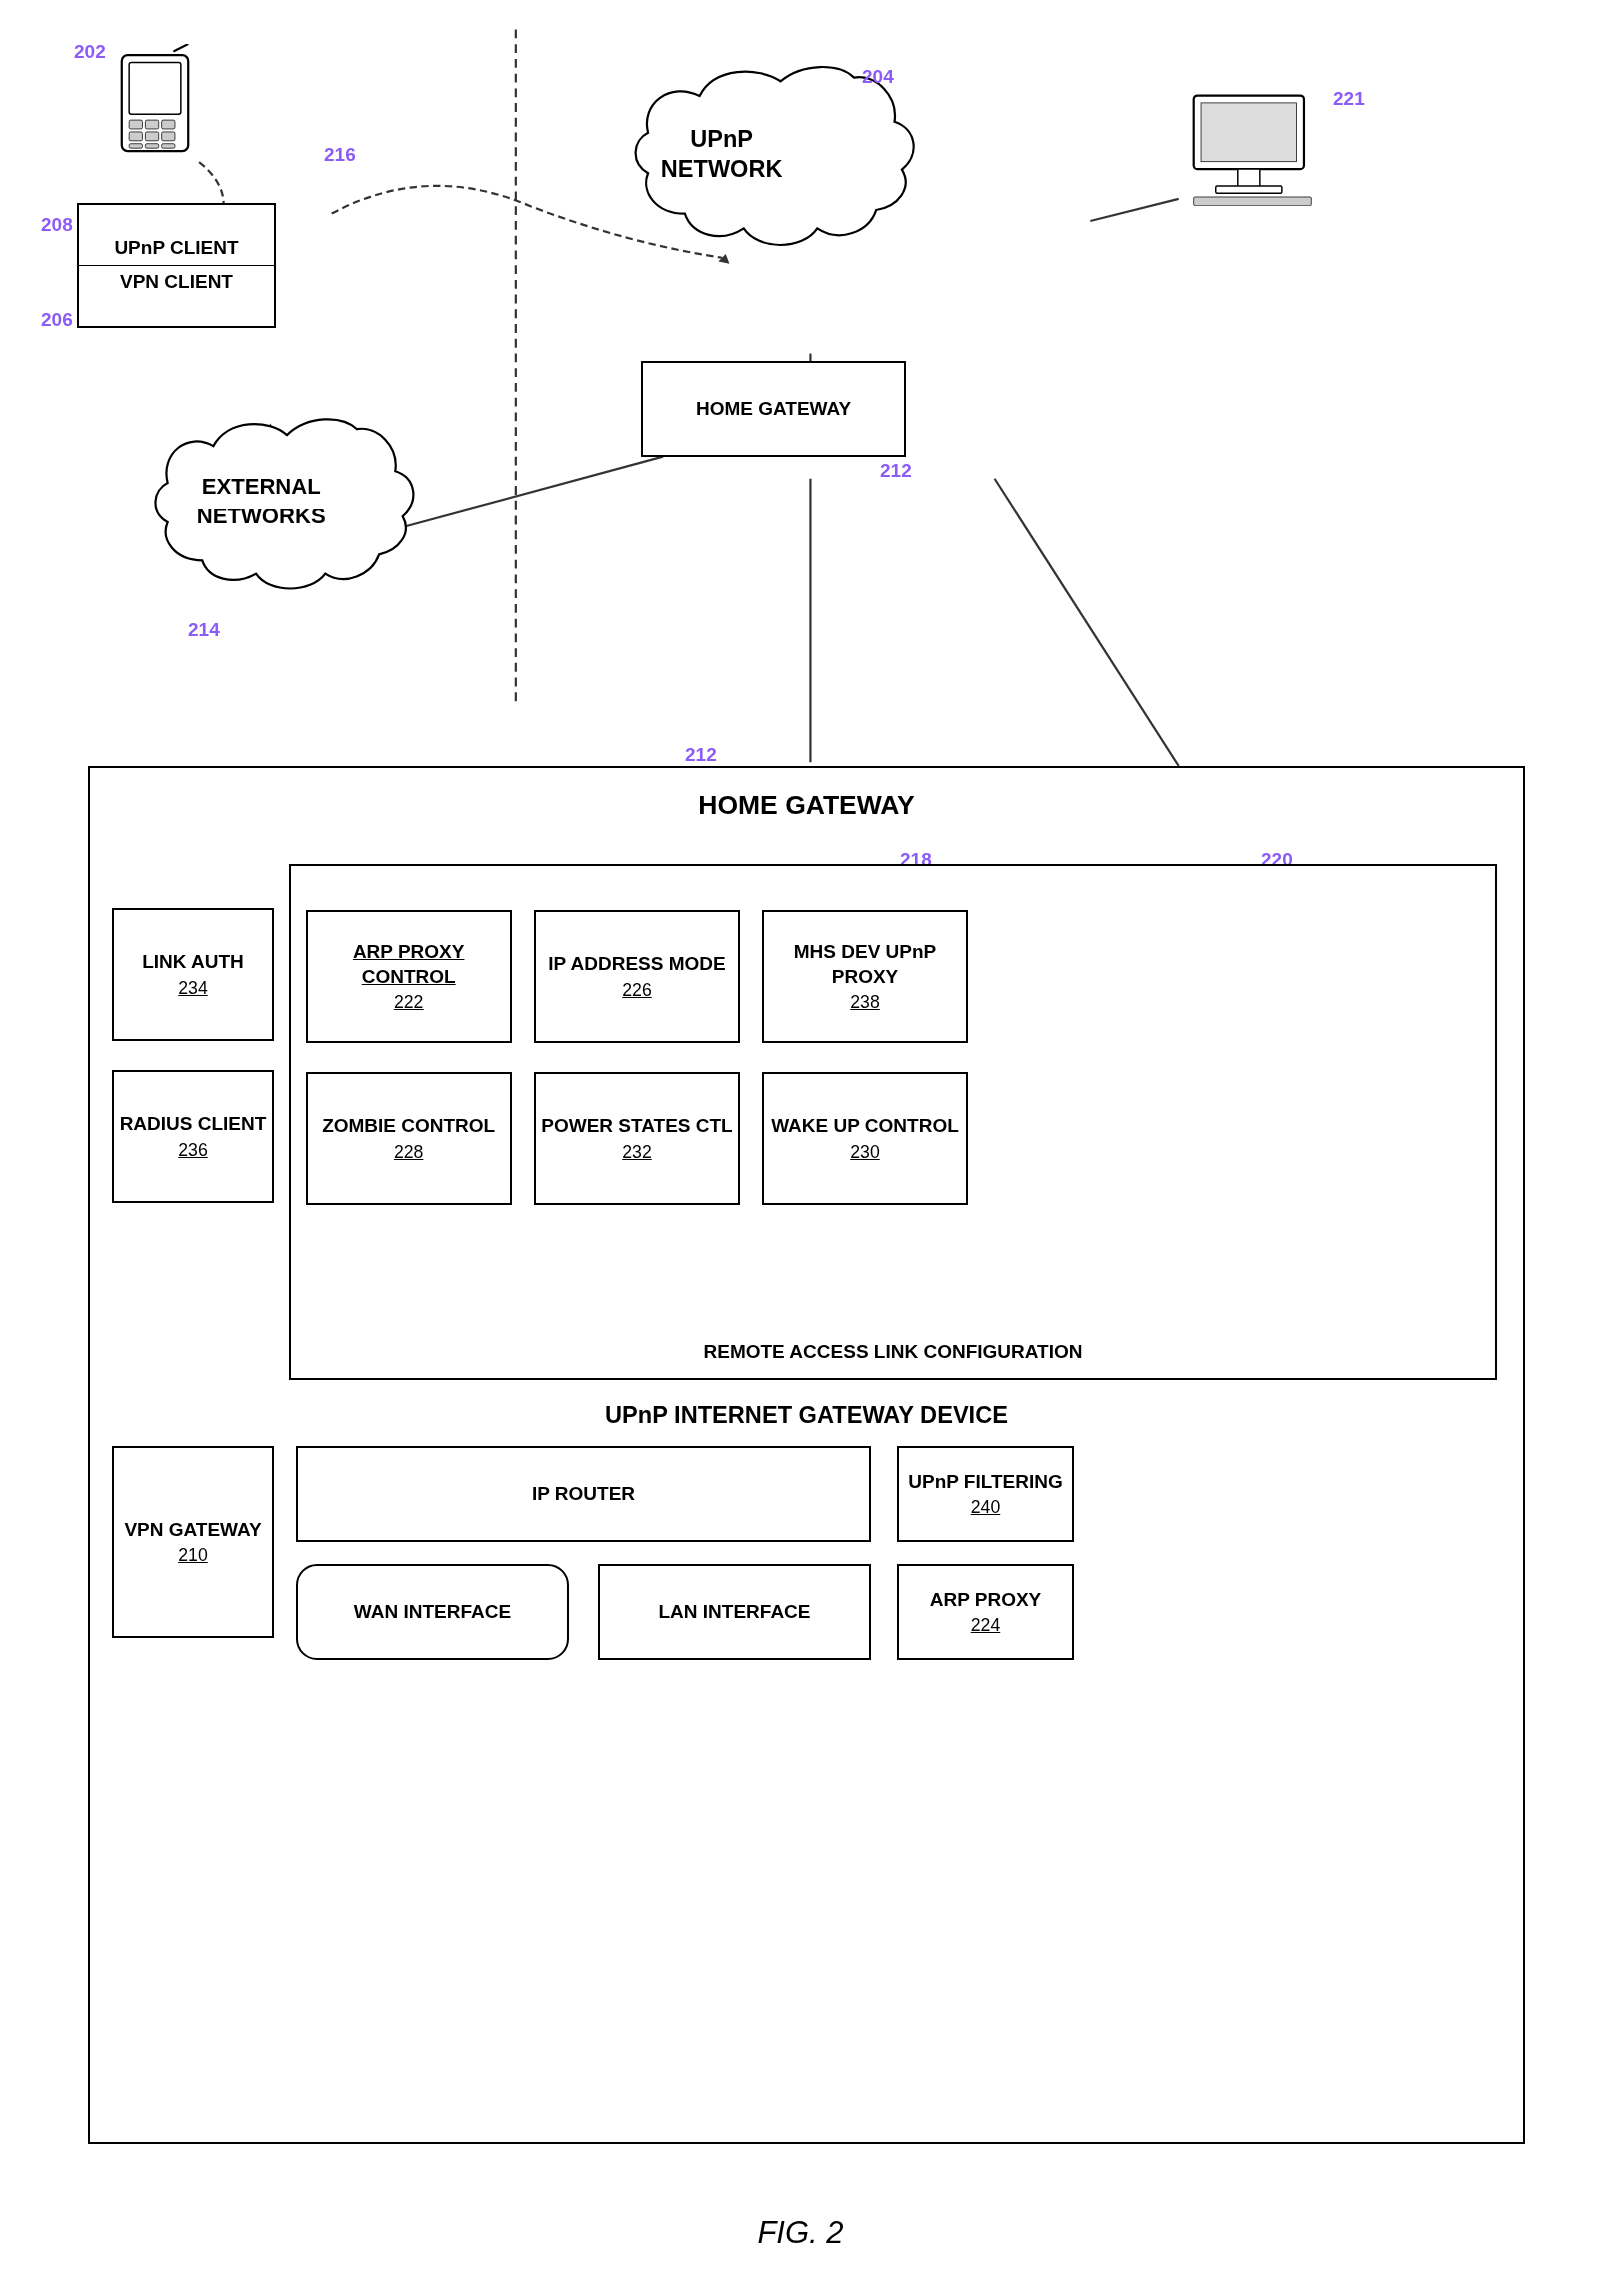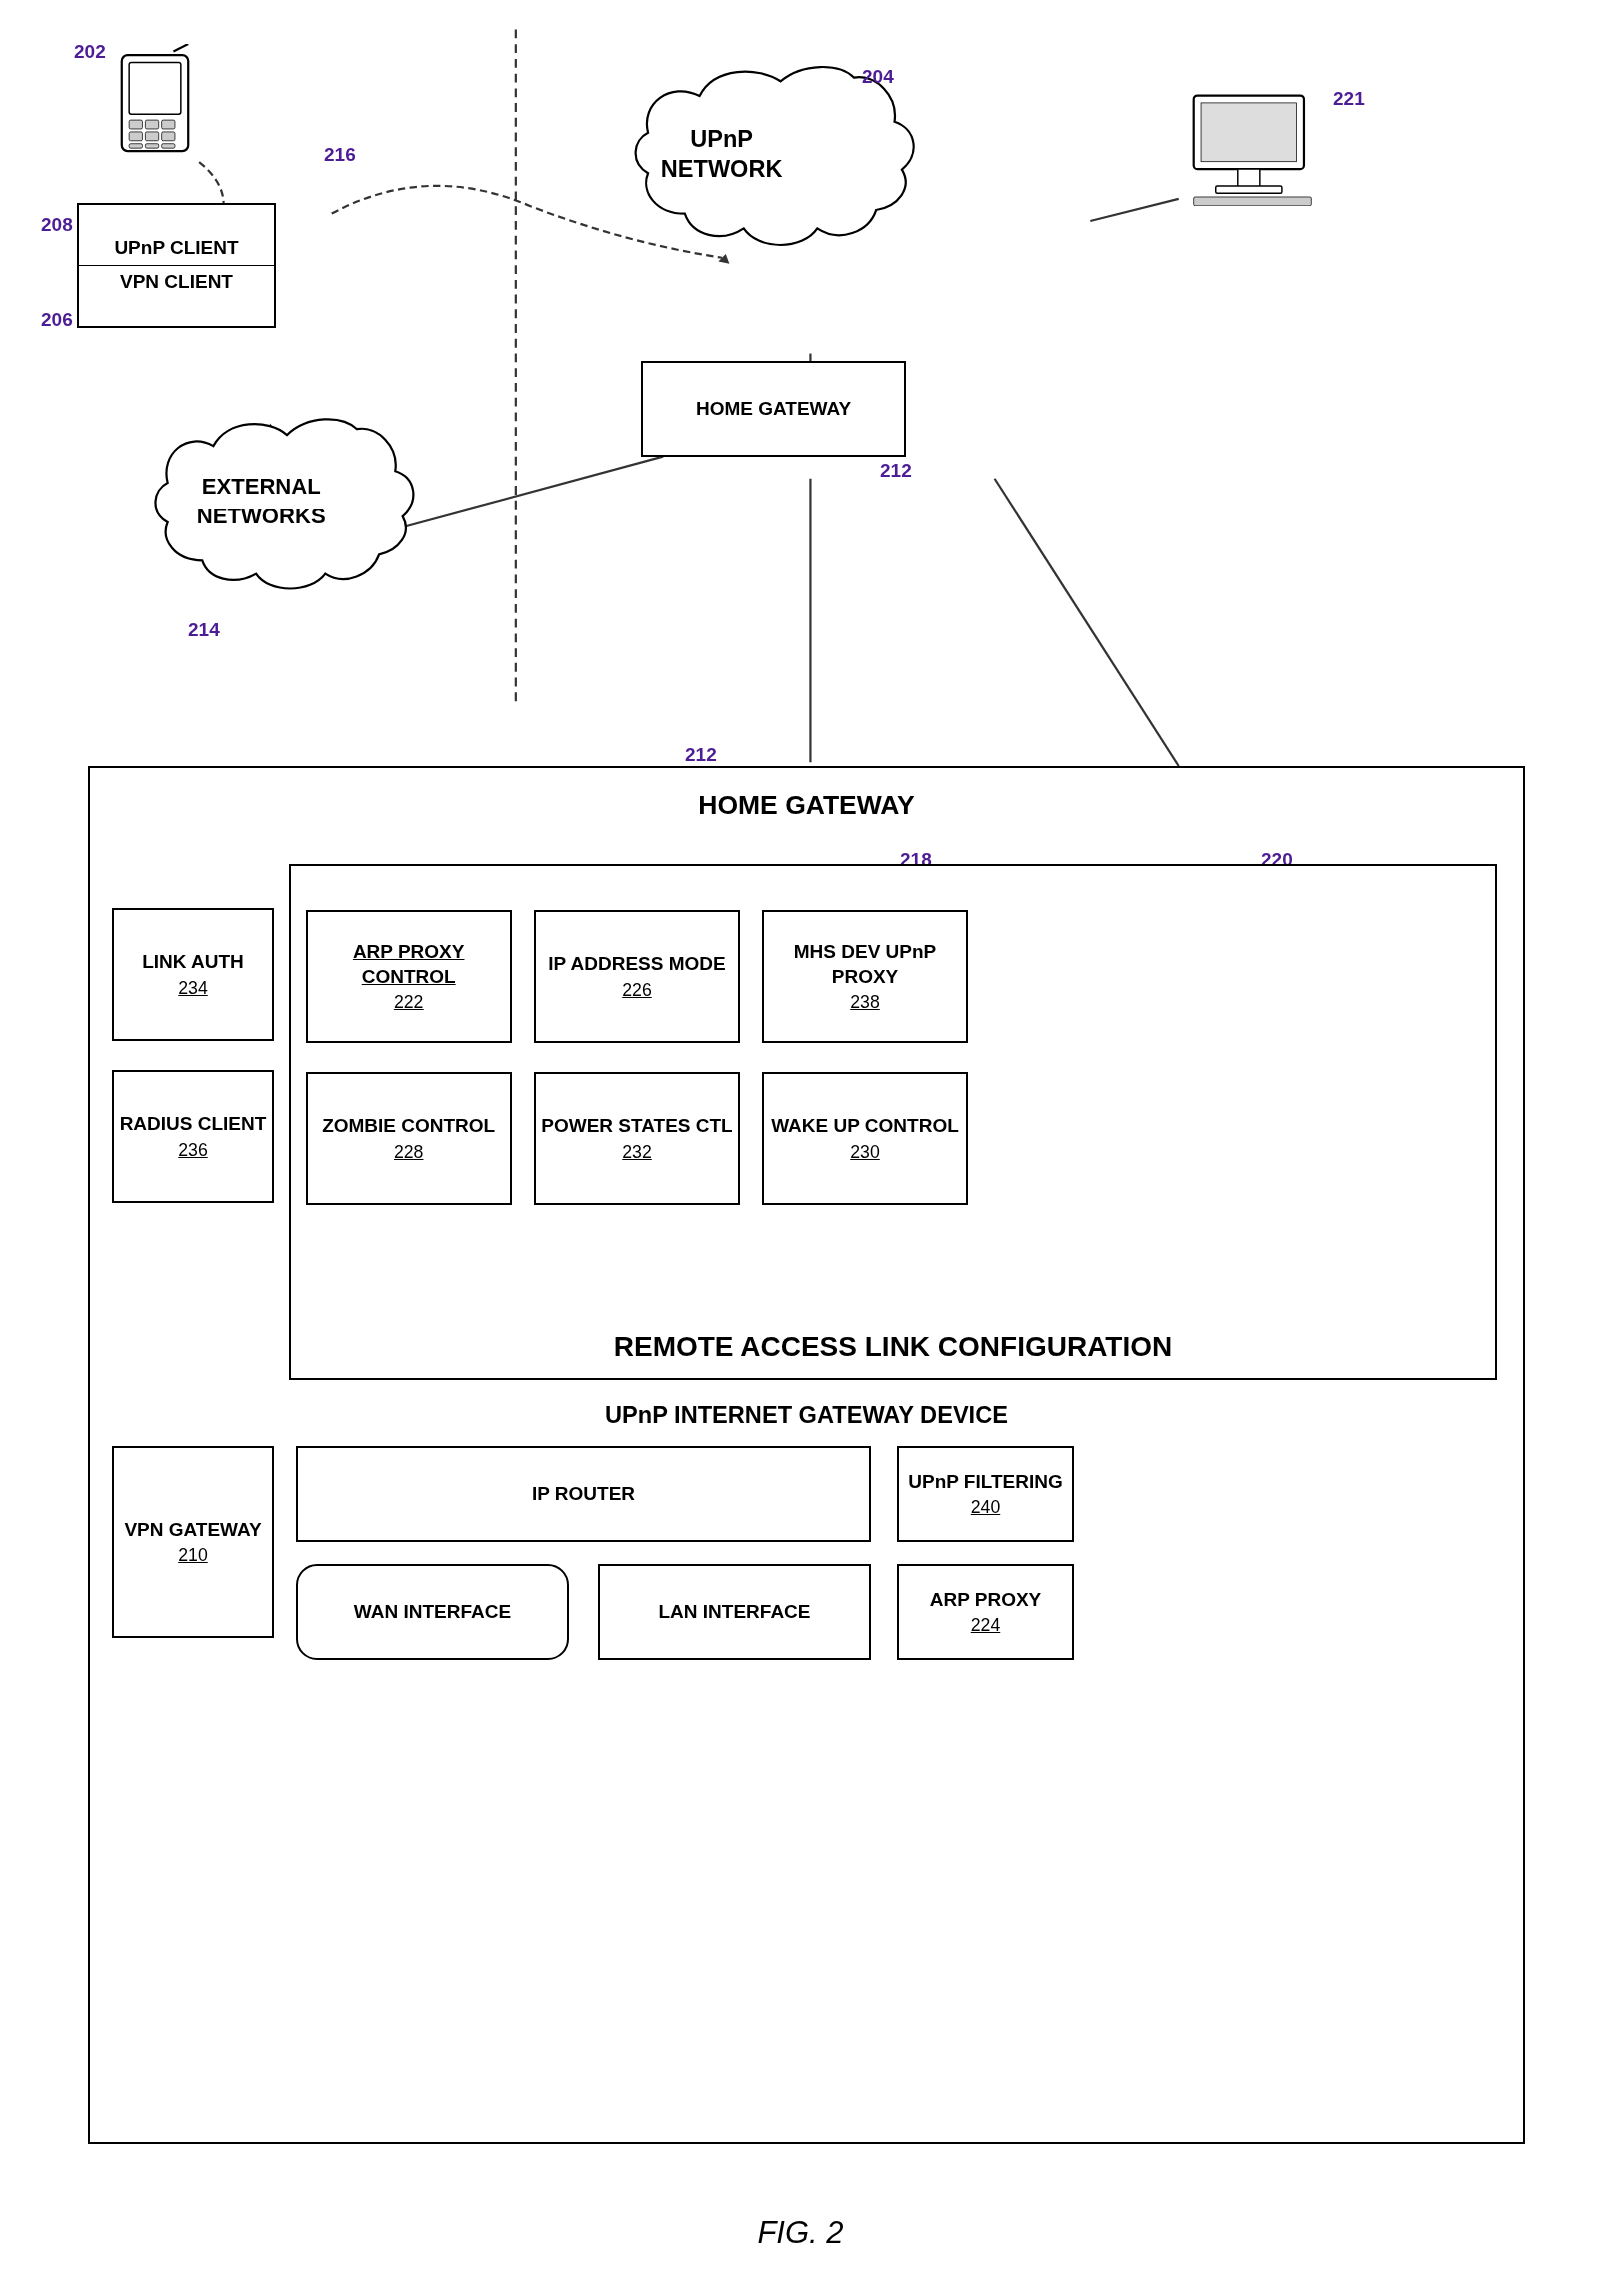--- a/index.html
+++ b/index.html
@@ -13,21 +13,21 @@
     }
     .diagram-container {
       position: relative;
       width: 1601px;
       height: 2295px;
     }
     .ref-num {
       position: absolute;
       font-size: 19px;
       font-weight: bold;
-      color: #4c1d95;
+      color: #8b5cf6;
     }
     
     .box {
       position: absolute;
       border: 2.2px solid #000;
       background: #fff;
       display: flex;
       flex-direction: column;
       align-items: center;
       justify-content: center;
@@ -234,21 +234,21 @@
 STATES CTL</div>
         <div class="box-num">232</div>
       </div>
 
       <div class="box" style="top:206px; left:471px; width:206px; height:133px;">
         <div class="box-title">WAKE UP
 CONTROL</div>
         <div class="box-num">230</div>
       </div>
 
-      <div style="position:absolute; bottom:14.7px; left:0; width:100%; text-align:center; font-size:28px; font-weight:bold;">REMOTE ACCESS LINK CONFIGURATION</div>
+      <div style="position:absolute; bottom:14.7px; left:0; width:100%; text-align:center; font-size:19px; font-weight:bold;">REMOTE ACCESS LINK CONFIGURATION</div>
     </div>
 
     <div class="box" style="top:140px; left:22px; width:162px; height:133px;">
       <div class="box-title">LINK AUTH</div>
       <div class="box-num">234</div>
     </div>
 
     <div class="box" style="top:302px; left:22px; width:162px; height:133px;justify-content:center;">
       <div class="box-title">RADIUS
 CLIENT</div>

